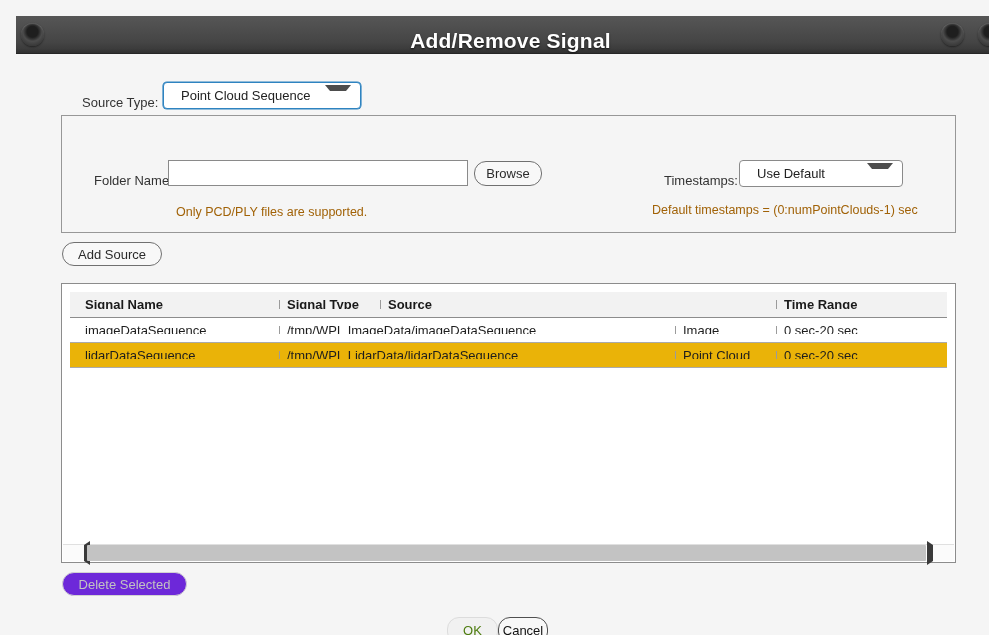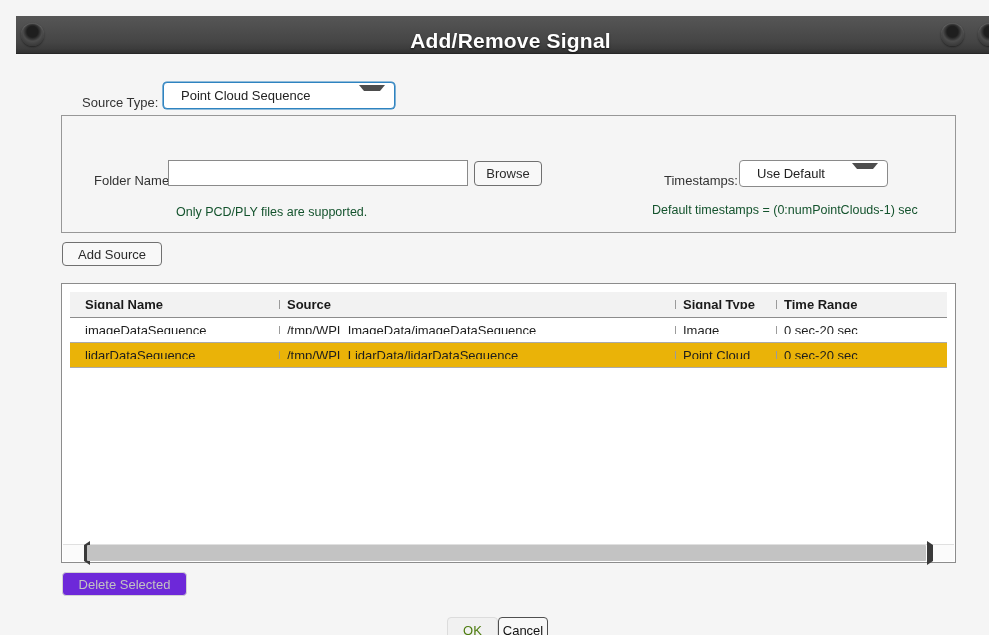--- a/index.html
+++ b/index.html
@@ -48,37 +48,37 @@
   .dropdown.focused { border: 1px solid #2e83c0; box-shadow: 0 0 0 0.6px #2e83c0; }
   .dropdown .chev {
     position: absolute; right: 9px; top: 50%; transform: translateY(-50%);
     width: 0; height: 0;
     border-left: 5px solid transparent; border-right: 5px solid transparent;
     border-top: 6px solid #4d4d4d;
   }
 
   .btn {
     position: absolute; display: flex; align-items: center; justify-content: center;
-    background: #f8f8f8; border: 1px solid #707070; border-radius: 4px;
+    background: #f8f8f8; border: 1px solid #707070; border-radius: 12px;
     color: #2b2b2b; font-size: 13px; cursor: pointer;
   }
   .btn.disabled {
     border-color: #d2d2d2; color: #c2c2c2; background: #6d28d9; cursor: default;
   }
   .btn.ok-disabled {
     border-color: #dcdcdc; color: #4d7c0f; background: #f1f1f1; cursor: default;
   }
 
   .text-input {
     position: absolute; background: #ffffff; border: 1px solid #8a8a8a;
     font-family: "Liberation Sans", "DejaVu Sans", sans-serif; font-size: 13px;
     padding: 0 6px; color: #222; outline: none;
   }
 
-  .hint { position: absolute; color: #14532d; font-size: 12.5px; }
+  .hint { position: absolute; color: #a16207; font-size: 12.5px; }
 
   
   .panel {
     position: absolute; left: 45px; top: 99px; width: 895px; height: 118px;
     border: 1px solid #979797; background: #f5f5f5;
   }
 
   
   .sig-table {
     position: absolute; left: 45px; top: 267px; width: 895px; height: 280px;
@@ -121,46 +121,46 @@
 <div id="app">
 
   <div class="titlebar">
     <div class="win-btn left"></div>
     <div class="titlebar-title">Add/Remove Signal</div>
     <div class="win-btn r1"></div>
     <div class="win-btn r2"></div>
   </div>
 
   <div class="label" style="left:46px; top:66px;">Source Type:</div>
-  <div class="dropdown focused" style="left:147px; top:66px; width:232px;">
+  <div class="dropdown focused" style="left:147px; top:66px; width:198px;">
     <span>Point Cloud Sequence</span>
     <span class="chev"></span>
   </div>
 
   <div class="panel">
     <div class="label" style="left:12px; top:44px;">Folder Name:</div>
     <input class="text-input" style="left: 106px; top: 44px; width: 300px; height: 26px;" value="">
     <div class="btn" style="left:412px; top:45px; width:68px; height:25px;">Browse</div>
     <div class="hint" style="left:106px; top:81px;">Only PCD/PLY files are supported.</div>
 
     <div class="label" style="left:582px; top:44px;">Timestamps:</div>
-    <div class="dropdown" style="left:677px; top:44px; width:149px;align-items:center;">
+    <div class="dropdown" style="left:677px; top:44px; width:164px;align-items:center;">
       <span>Use Default</span>
       <span class="chev"></span>
     </div>
     <div class="hint" style="left:582px; top:79px;">Default timestamps = (0:numPointClouds-1) sec</div>
   </div>
 
   <div class="btn" style="left:46px; top:226px; width:100px; height:24px;">Add Source</div>
 
   <div class="sig-table">
     <div class="t-row header">
       <div class="t-cell c0">Signal Name</div>
+      <div class="t-cell c2">Signal Type</div>
       <div class="t-cell c1">Source</div>
-      <div class="t-cell c2">Signal Type</div>
       <div class="t-cell c3">Time Range</div>
     </div>
     <div class="t-row body">
       <div class="t-cell c0">imageDataSequence</div>
       <div class="t-cell c1">/tmp/WPI_ImageData/imageDataSequence</div>
       <div class="t-cell c2">Image</div>
       <div class="t-cell c3">0 sec-20 sec</div>
     </div>
     <div class="t-row body alt">
       <div class="t-cell c0">lidarDataSequence</div>

